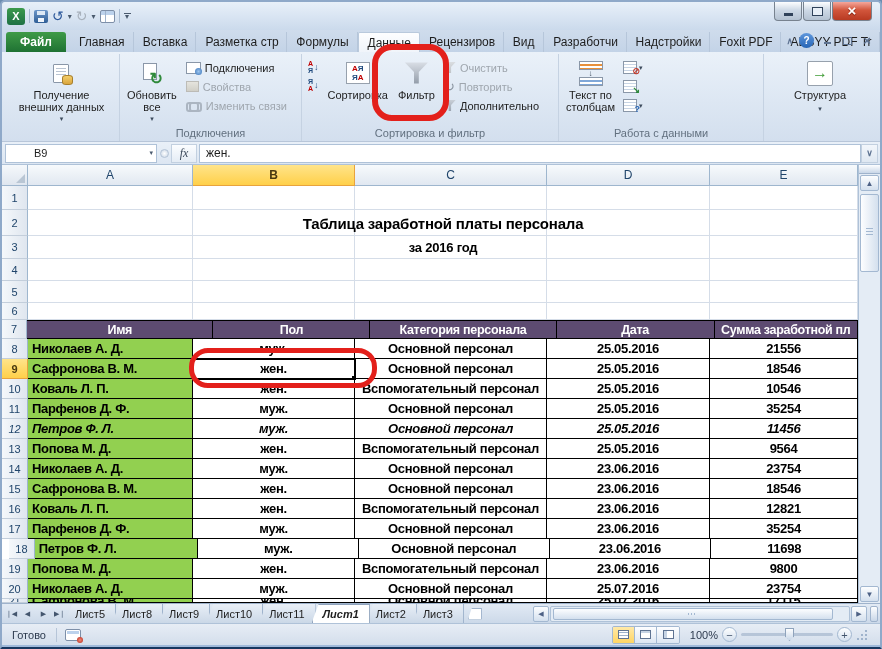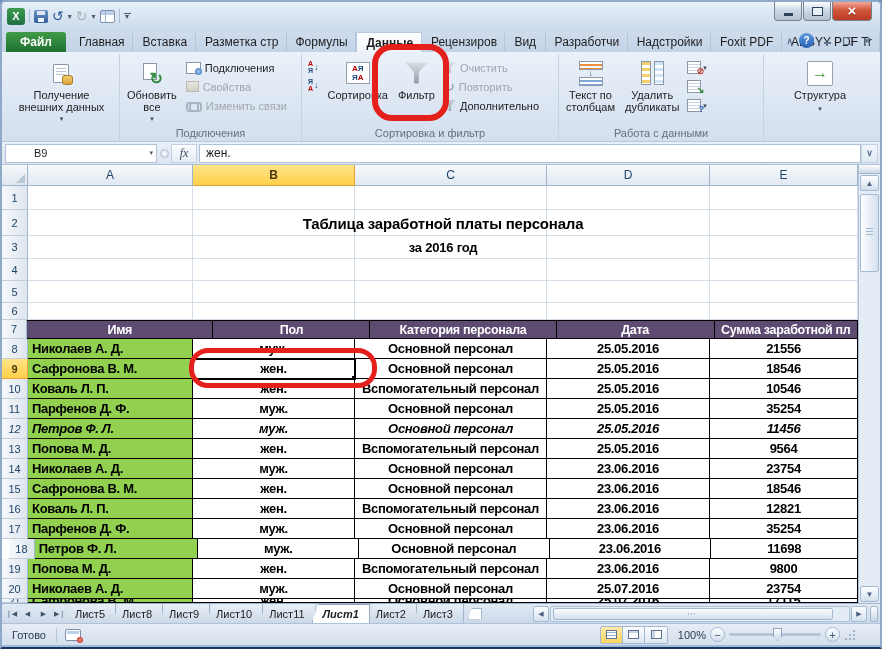--- a/index.html
+++ b/index.html
@@ -35,21 +35,21 @@
     display:flex;align-items:center;justify-content:center;border-radius:0 0 4px 4px;margin-left:1px;}
   .wbtn-min::before{content:"";width:9px;height:3px;background:#30425A;margin-top:6px;}
   .wbtn-max::before{content:"";width:9px;height:7px;border:1.5px solid #30425A;background:#E8EFF7;}
   .wbtn-close{width:40px;background:linear-gradient(#F5A79B,#D2563C 45%,#B83A22);}
   .wbtn-close::before{content:"×";color:#fff;font-size:15px;font-weight:bold;line-height:14px;text-shadow:0 1px 1px #7A2010;}
   
   .tabstrip{height:22px;display:flex;align-items:flex-end;background:linear-gradient(#CFDCEC,#C3D3E7);padding-left:4px;position:relative;}
   .file-tab{height:20px;padding:0 14px;background:linear-gradient(#3F9B47,#1F7233);color:#fff;font-size:12px;font-weight:bold;
     display:flex;align-items:center;border-radius:3px 3px 0 0;margin-right:4px;}
   .rtab{height:20px;padding:0 9px;font-size:12px;color:#1E1E1E;display:flex;align-items:center;border-right:1px solid #B6C6DA;white-space:nowrap;overflow:hidden;}
-  .rtab.active{background:linear-gradient(#FDFEFF,#F0F4FA);border:1px solid #B9C9DC;border-bottom:none;border-radius:2px 2px 0 0;font-weight:bold;}
+  .rtab.active{background:linear-gradient(#FDFEFF,#F0F4FA);border:1px solid #B9C9DC;border-bottom:none;border-radius:2px 2px 0 0;font-weight:normal;}
   .strip-right{position:absolute;right:6px;top:3px;display:flex;align-items:center;gap:6px;}
   .ic-collapse{color:#5E7392;font-size:9px;}.ic-collapse::before{content:"∧";font-weight:bold;}
   .ic-help{width:15px;height:15px;border-radius:50%;background:linear-gradient(#5F97DC,#2765B5);color:#fff;font-size:10px;font-weight:bold;
     display:flex;align-items:center;justify-content:center;}
   .ic-help::before{content:"?";}
   .wb-ctrl{color:#5E7392;font-size:10px;display:flex;align-items:center;justify-content:center;width:14px;height:12px;}
   .wb-min::before{content:"";width:7px;height:2px;background:#5E7392;margin-top:5px;}
   .wb-rest::before{content:"";width:7px;height:6px;border:1.5px solid #5E7392;}
   .wb-close::before{content:"×";font-size:13px;font-weight:bold;}
   
@@ -170,21 +170,21 @@
     border:1px solid #A3B8D1;border-radius:2px;}
   .hthumb::after{content:"";position:absolute;top:4px;bottom:4px;left:137px;width:1px;background:#A3B8D1;box-shadow:3px 0 #A3B8D1,-3px 0 #A3B8D1;}
   .hsplit{width:8px;height:16px;background:linear-gradient(#FDFEFF,#C9D7E8);border:1px solid #9FB3CC;border-radius:2px;margin-left:2px;}
   
   .statusbar{height:22px;background:linear-gradient(#E7EDF5,#D3DEEC);border-top:1px solid #AFC2D8;display:flex;align-items:center;font-size:11px;color:#2C3A4E;position:relative;}
   .mode{padding:0 10px;}
   .ssep{width:1px;height:14px;background:#B6C5D8;}
   .ic-macro{width:16px;height:12px;border:1px solid #7D8FA8;background:#fff;margin-left:8px;position:relative;border-radius:2px;}
   .ic-macro::before{content:"";position:absolute;left:1px;top:1px;right:1px;height:3px;background:#BCD2EC;}
   .ic-macro::after{content:"";position:absolute;right:-3px;bottom:-3px;width:6px;height:6px;border-radius:50%;background:radial-gradient(#F08A7A,#B82414);}
-  .status-right{position:absolute;right:24px;display:flex;align-items:center;gap:4px;}
+  .status-right{position:absolute;right:12px;display:flex;align-items:center;gap:4px;}
   .viewbtns{display:flex;border:1px solid #A3B8D1;border-radius:2px;overflow:hidden;}
   .vb{width:22px;height:16px;display:flex;align-items:center;justify-content:center;background:linear-gradient(#FDFEFF,#DCE6F2);border-right:1px solid #A3B8D1;}
   .vb:last-child{border-right:none;}
   .vb.on{background:linear-gradient(#FFE9A8,#FFD564);}
   .vb-ic1{width:11px;height:9px;border:1px solid #5E7392;background:repeating-linear-gradient(0deg,#fff 0 2px,#9FB3CC 2px 3px);}
   .vb-ic2{width:11px;height:9px;border:1px solid #5E7392;background:#fff;box-shadow:inset 0 2px #C7D4E4;}
   .vb-ic3{width:11px;height:9px;border:1px solid #5E7392;background:linear-gradient(90deg,#C7D4E4 3px,#fff 3px);}
   .zoomlvl{min-width:34px;text-align:right;}
   .zbtn{width:15px;height:15px;border:1px solid #A3B8D1;border-radius:50%;background:linear-gradient(#FDFEFF,#D4E0EE);
     display:flex;align-items:center;justify-content:center;font-size:11px;color:#44566E;line-height:10px;}
@@ -352,30 +352,20 @@
           <span class="icwrap">
               <span class="i-ttc">
             <span class="mini-tb"></span>
                 <span class="arr"></span>
                 <span class="mini-tb b"></span>
               </span>
             </span>
           <span>Текст по</span>
           <span>столбцам</span>
         </div>
-        <div class="bigbtn">
-          <span class="icwrap">
-              <span class="i-dedup">
-            <span class="mini-col amber"></span>
-                <span class="mini-col"></span>
-              </span>
-            </span>
-          <span>Удалить</span>
-          <span>дубликаты</span>
-        </div>
         <div class="smallcol">
           <div class="tinybtn dd">
             <span class="i-grid">
                 <span class="mark mk-circ">⊘</span>
               </span>
           </div>
           <div class="tinybtn">
             <span class="i-grid">
                 <span class="mark mk-val">↘</span>
               </span>

